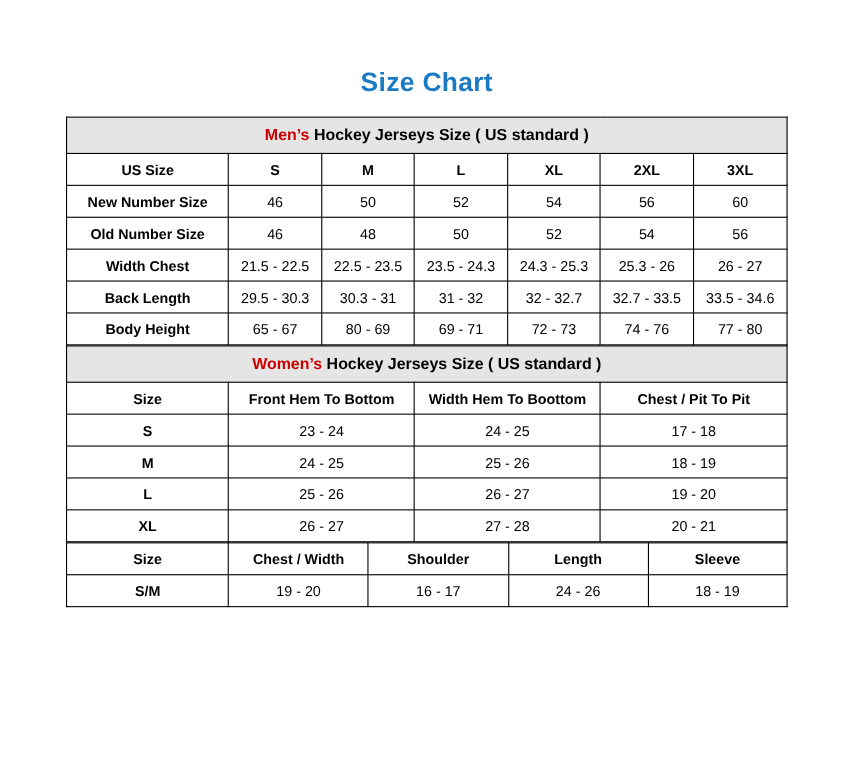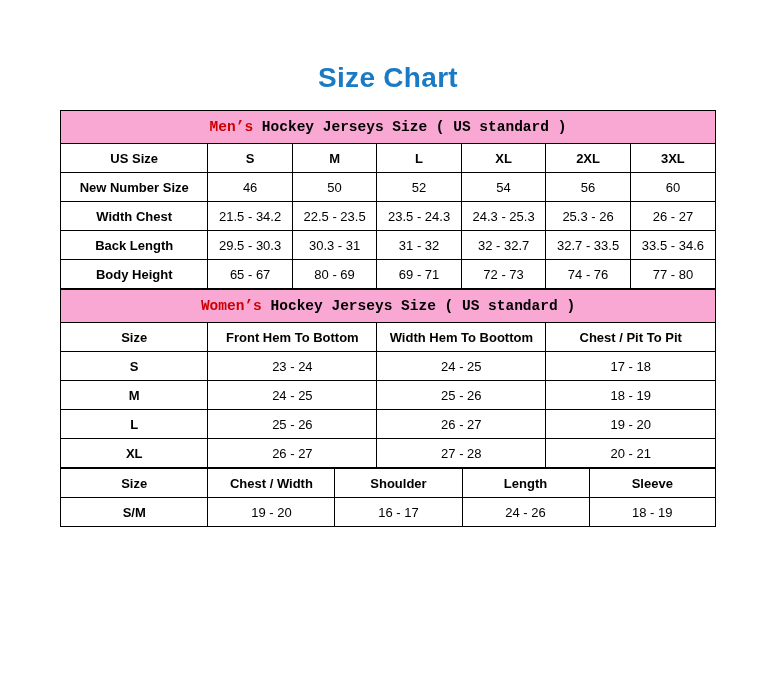--- a/index.html
+++ b/index.html
@@ -16,21 +16,21 @@
   }
   .page {
     position: relative;
     width: 776px;
     height: 692px;
     box-sizing: border-box;
   }
   .title {
     text-align: center;
     color: #1a7ac4;
-    font-size: 28px;
+    font-size: 24px;
     font-weight: bold;
     padding-top: 62px;
     padding-bottom: 16px;
     letter-spacing: 0.3px;
   }
   .chart-wrap {
     width: 656px;
     margin: 0 auto;
   }
   table.size-table {
@@ -40,25 +40,24 @@
   }
   table.size-table td {
     border: 1px solid #000000;
     text-align: center;
     vertical-align: middle;
     font-size: 13px;
     height: 26px;
     padding: 1px 2px;
   }
   tr.section-head td {
-    background: #f9a8d4;
+    background: #e5e5e5;
     font-weight: bold;
     font-size: 14.5px;
     height: 30px;
-    font-family: Liberation Mono, monospace;
   }
   tr.section-head .accent-men {
     color: #cc0000;
   }
   tr.section-head .accent-women {
     color: #cc0000;
     text-align: center;
   }
   tr.section-head .accent-youth {
     color: #cc0000;
@@ -111,22 +110,31 @@
         <tr>
           <td class="rowlabel">New Number Size</td>
           <td>46</td>
           <td>50</td>
           <td>52</td>
           <td>54</td>
           <td>56</td>
           <td>60</td>
         </tr>
         <tr>
+          <td class="rowlabel">Old Number Size</td>
+          <td>46</td>
+          <td>48</td>
+          <td>50</td>
+          <td>52</td>
+          <td>54</td>
+          <td>56</td>
+        </tr>
+        <tr>
           <td class="rowlabel">Width Chest</td>
-          <td>21.5 - 34.2</td>
+          <td>21.5 - 22.5</td>
           <td>22.5 - 23.5</td>
           <td>23.5 - 24.3</td>
           <td>24.3 - 25.3</td>
           <td>25.3 - 26</td>
           <td>26 - 27</td>
         </tr>
         <tr>
           <td class="rowlabel">Back Length</td>
           <td>29.5 - 30.3</td>
           <td>30.3 - 31</td>

